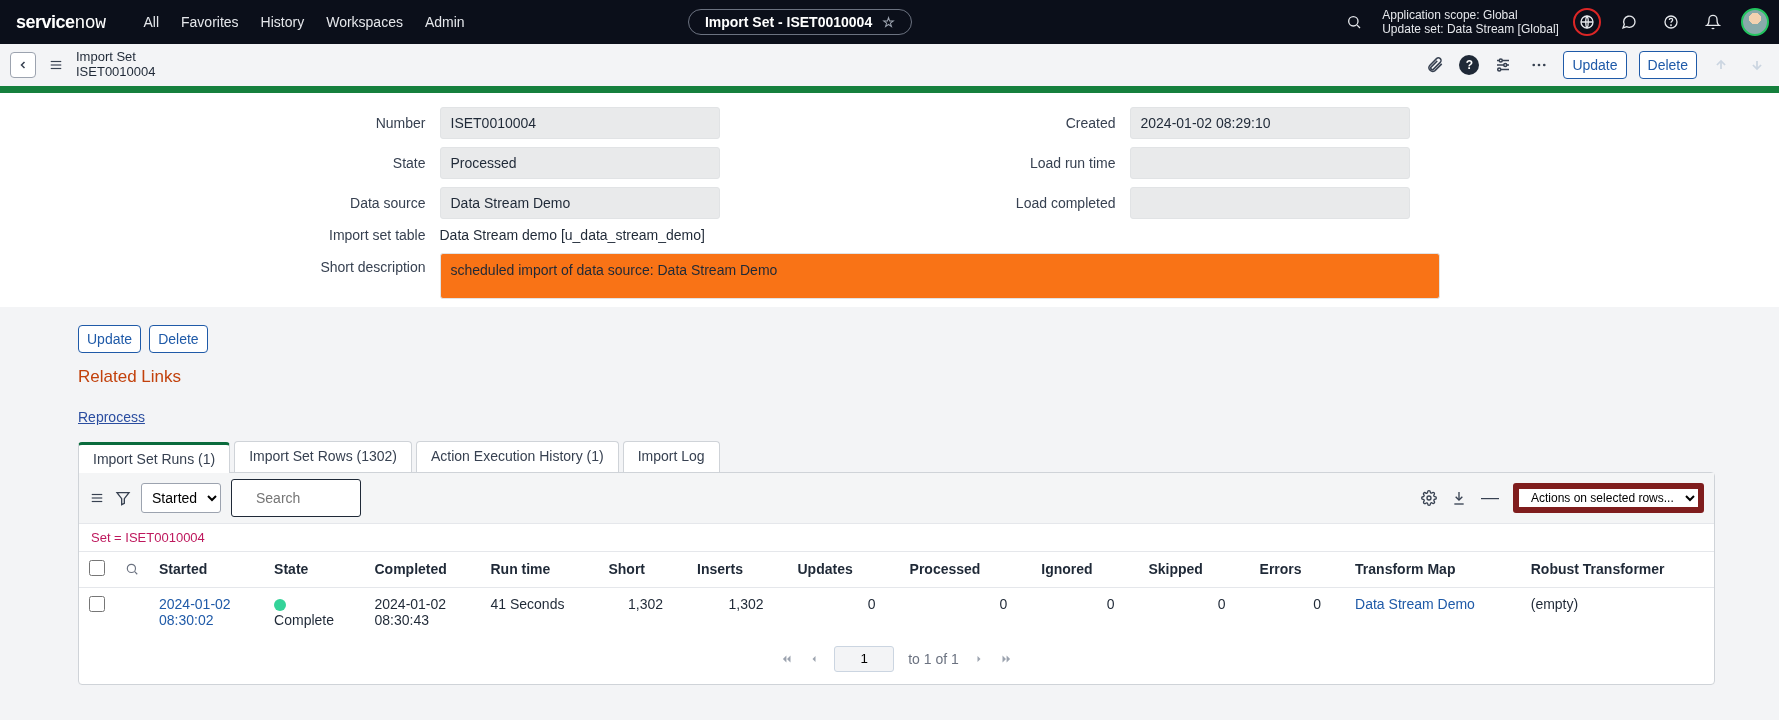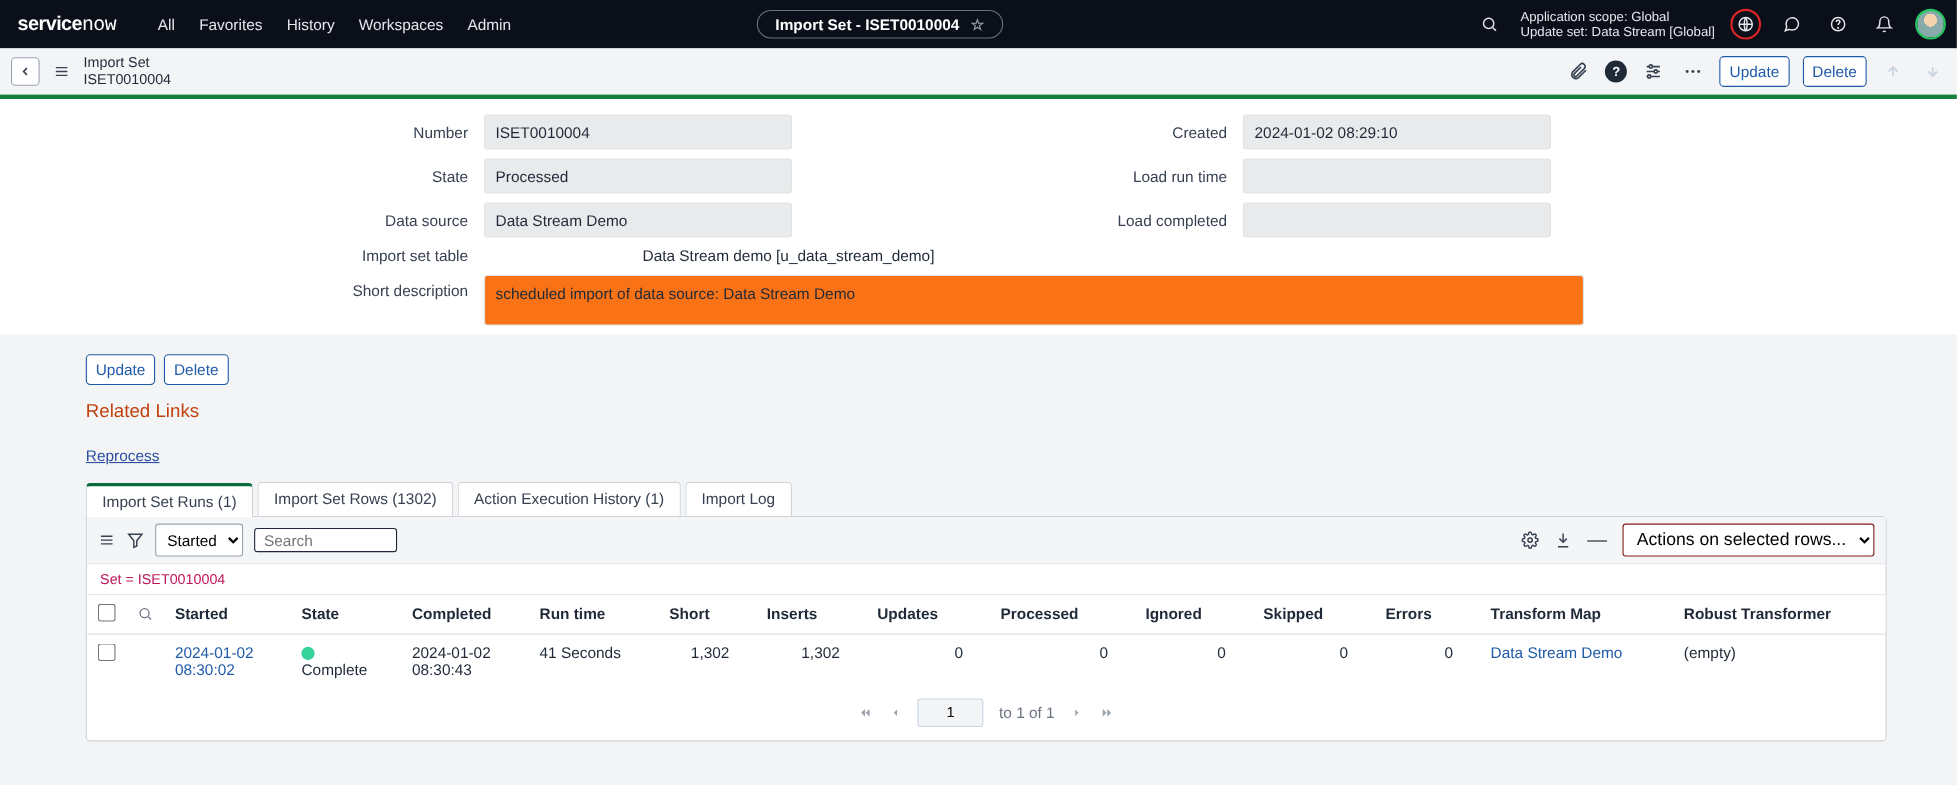--- a/index.html
+++ b/index.html
@@ -20,21 +20,21 @@
   }
   .star { font-size: 14px; color:#9ca3af; cursor:pointer; }
   .right-nav { display:flex; align-items:center; gap:14px; margin-left:auto; }
   .scope-text { font-size:12px; line-height:1.2; color:#e5e7eb; }
   .icon-btn-dark { width:28px; height:28px; display:flex; align-items:center; justify-content:center; cursor:pointer; color:#e5e7eb; border-radius:999px; }
   .icon-btn-dark.red-ring { border:2px solid #dc2626; }
   .avatar { width:28px; height:28px; border-radius:999px; background: radial-gradient(circle at 50% 35%, #f3d2b0 0 30%, #8aa 30% 100%); border:2px solid #22c55e; }
 
   
   .subheader {
-    background:#f3f4f6; border-bottom:4px solid #15803d; padding: 6px 10px; display:flex; align-items:center; gap:12px;
+    background:#f3f4f6; border-bottom:7px solid #15803d; padding: 6px 10px; display:flex; align-items:center; gap:12px;
   }
   .back-btn { width:26px; height:26px; border:1px solid #9ca3af; border-radius:4px; display:flex; align-items:center; justify-content:center; cursor:pointer; color:#374151; background:#fff; }
   .menu-icon { cursor:pointer; color:#374151; }
   .title-block { line-height:1.15; }
   .title-block .t1 { font-size:13px; }
   .title-block .t2 { font-size:13px; }
   .header-actions { margin-left:auto; display:flex; align-items:center; gap:12px;}
   .icon-btn-light { width:24px; height:24px; display:flex; align-items:center; justify-content:center; cursor:pointer; color:#374151; }
   .help-dot { width:20px; height:20px; border-radius:999px; background:#1f2937; color:#fff; display:flex; align-items:center;justify-content:center; font-size:12px; font-weight:700;}
   .btn { border:1px solid #1f5aa8; background:#fff; color:#1f5aa8; border-radius:4px; padding:5px 8px; cursor:pointer; font-size:14px;}
@@ -44,21 +44,21 @@
   .form-wrap { padding: 14px 0 8px; }
   .form-grid {
     display:grid; grid-template-columns: 1fr 1fr; gap: 0 80px; max-width: 1340px; margin: 0 auto; padding: 0 20px;
   }
   .field-row { display:flex; align-items:center; margin-bottom:8px; }
   .field-label { width: 200px; text-align:right; padding-right:14px; color:#374151; font-size:14px;}
   .field-input {
     flex:1; max-width: 280px; height:32px; background:#e9eaeb; border:1px solid #e1e3e5; border-radius:3px; padding:0 10px; display:flex; align-items:center; font-size:14px;
   }
   .field-input.wide { max-width: none; }
-  .field-plain { flex:1; font-size:14px; color:#1f2937; padding-left:0;text-align:right;}
+  .field-plain { flex:1; font-size:14px; color:#1f2937; padding-left:0;}
   .desc-row { grid-column: 1 / -1; display:flex; align-items:flex-start; margin-top:2px;}
   .desc-text { flex:1; background:#f97316; border:1px solid #e1e3e5; border-radius:3px; padding:8px 10px; min-height:46px; font-size:14px; max-width: 1000px;}
 
   
   .lower { background:#f3f4f6; padding: 18px 64px 40px 78px; }
   .btn-row { display:flex; gap:8px; margin-bottom:14px;}
   .section-title { font-size:17px; color:#c2410c; margin-bottom:22px;}
   .links { margin-bottom:16px; }
   .links a { text-decoration: underline; font-size:14px; color:#2a4da0;}
 
@@ -67,24 +67,24 @@
   .tab {
     background:#fff; border:1px solid #cfd3d8; border-bottom:none; border-radius:4px 4px 0 0; padding:6px 14px; font-size:14px; cursor:pointer; color:#374151;
   }
   .tab.active { border-top:3px solid #0a6b3d; font-weight:400; position:relative; top:1px; background:#fff; }
 
   
   .table-box { background:#fff; border:1px solid #cfd3d8; border-radius:0 4px 4px 4px; }
   .toolbar { background:#f4f5f6; border-bottom:1px solid #e5e7eb; padding:6px 10px; display:flex; align-items:center; gap:10px;}
   .toolbar-right { margin-left:auto; display:flex; align-items:center; gap:14px;}
   select.tool-select { height:30px; border:1px solid #9ca3af; border-radius:3px; padding:0 6px; font-size:14px; background:#fff;}
-  input.tool-search { height:22px; width:130px; border:1px solid #1f2937; border-radius:3px; padding:0 8px; font-size:14px;}
+  input.tool-search { height:38px; width:130px; border:1px solid #1f2937; border-radius:3px; padding:0 24px; font-size:14px;}
   .tool-icon { cursor:pointer; color:#374151; }
   .minus { font-size:18px; color:#374151; cursor:pointer;}
-  .actions-select { height:30px; min-width:190px; border:1px solid #7f1d1d; border-radius:3px; font-size:16px; padding:0 8px; background:#fff;}
+  .actions-select { height:30px; min-width:190px; border:6px solid #7f1d1d; border-radius:3px; font-size:12px; padding:0 8px; background:#fff;}
   .breadcrumb-row { padding:6px 12px; font-size:13px; color:#be185d; border-bottom:1px solid #e5e7eb;}
 
   table.data { width:100%; border-collapse:collapse; font-size:14px;}
   table.data th { text-align:left; font-weight:600; padding:8px 10px; border-bottom:1px solid #e5e7eb; background:#fff; white-space:nowrap;}
   table.data td { padding:8px 10px; vertical-align:top; }
   .chk { width:16px; height:16px; }
   .mag { color:#6b7280; cursor:pointer;}
   .num-right { text-align:right; padding-right:24px !important;}
   .state-dot { width:12px; height:12px; border-radius:999px; background:#34d399; display:inline-block; vertical-align:middle;}
 

